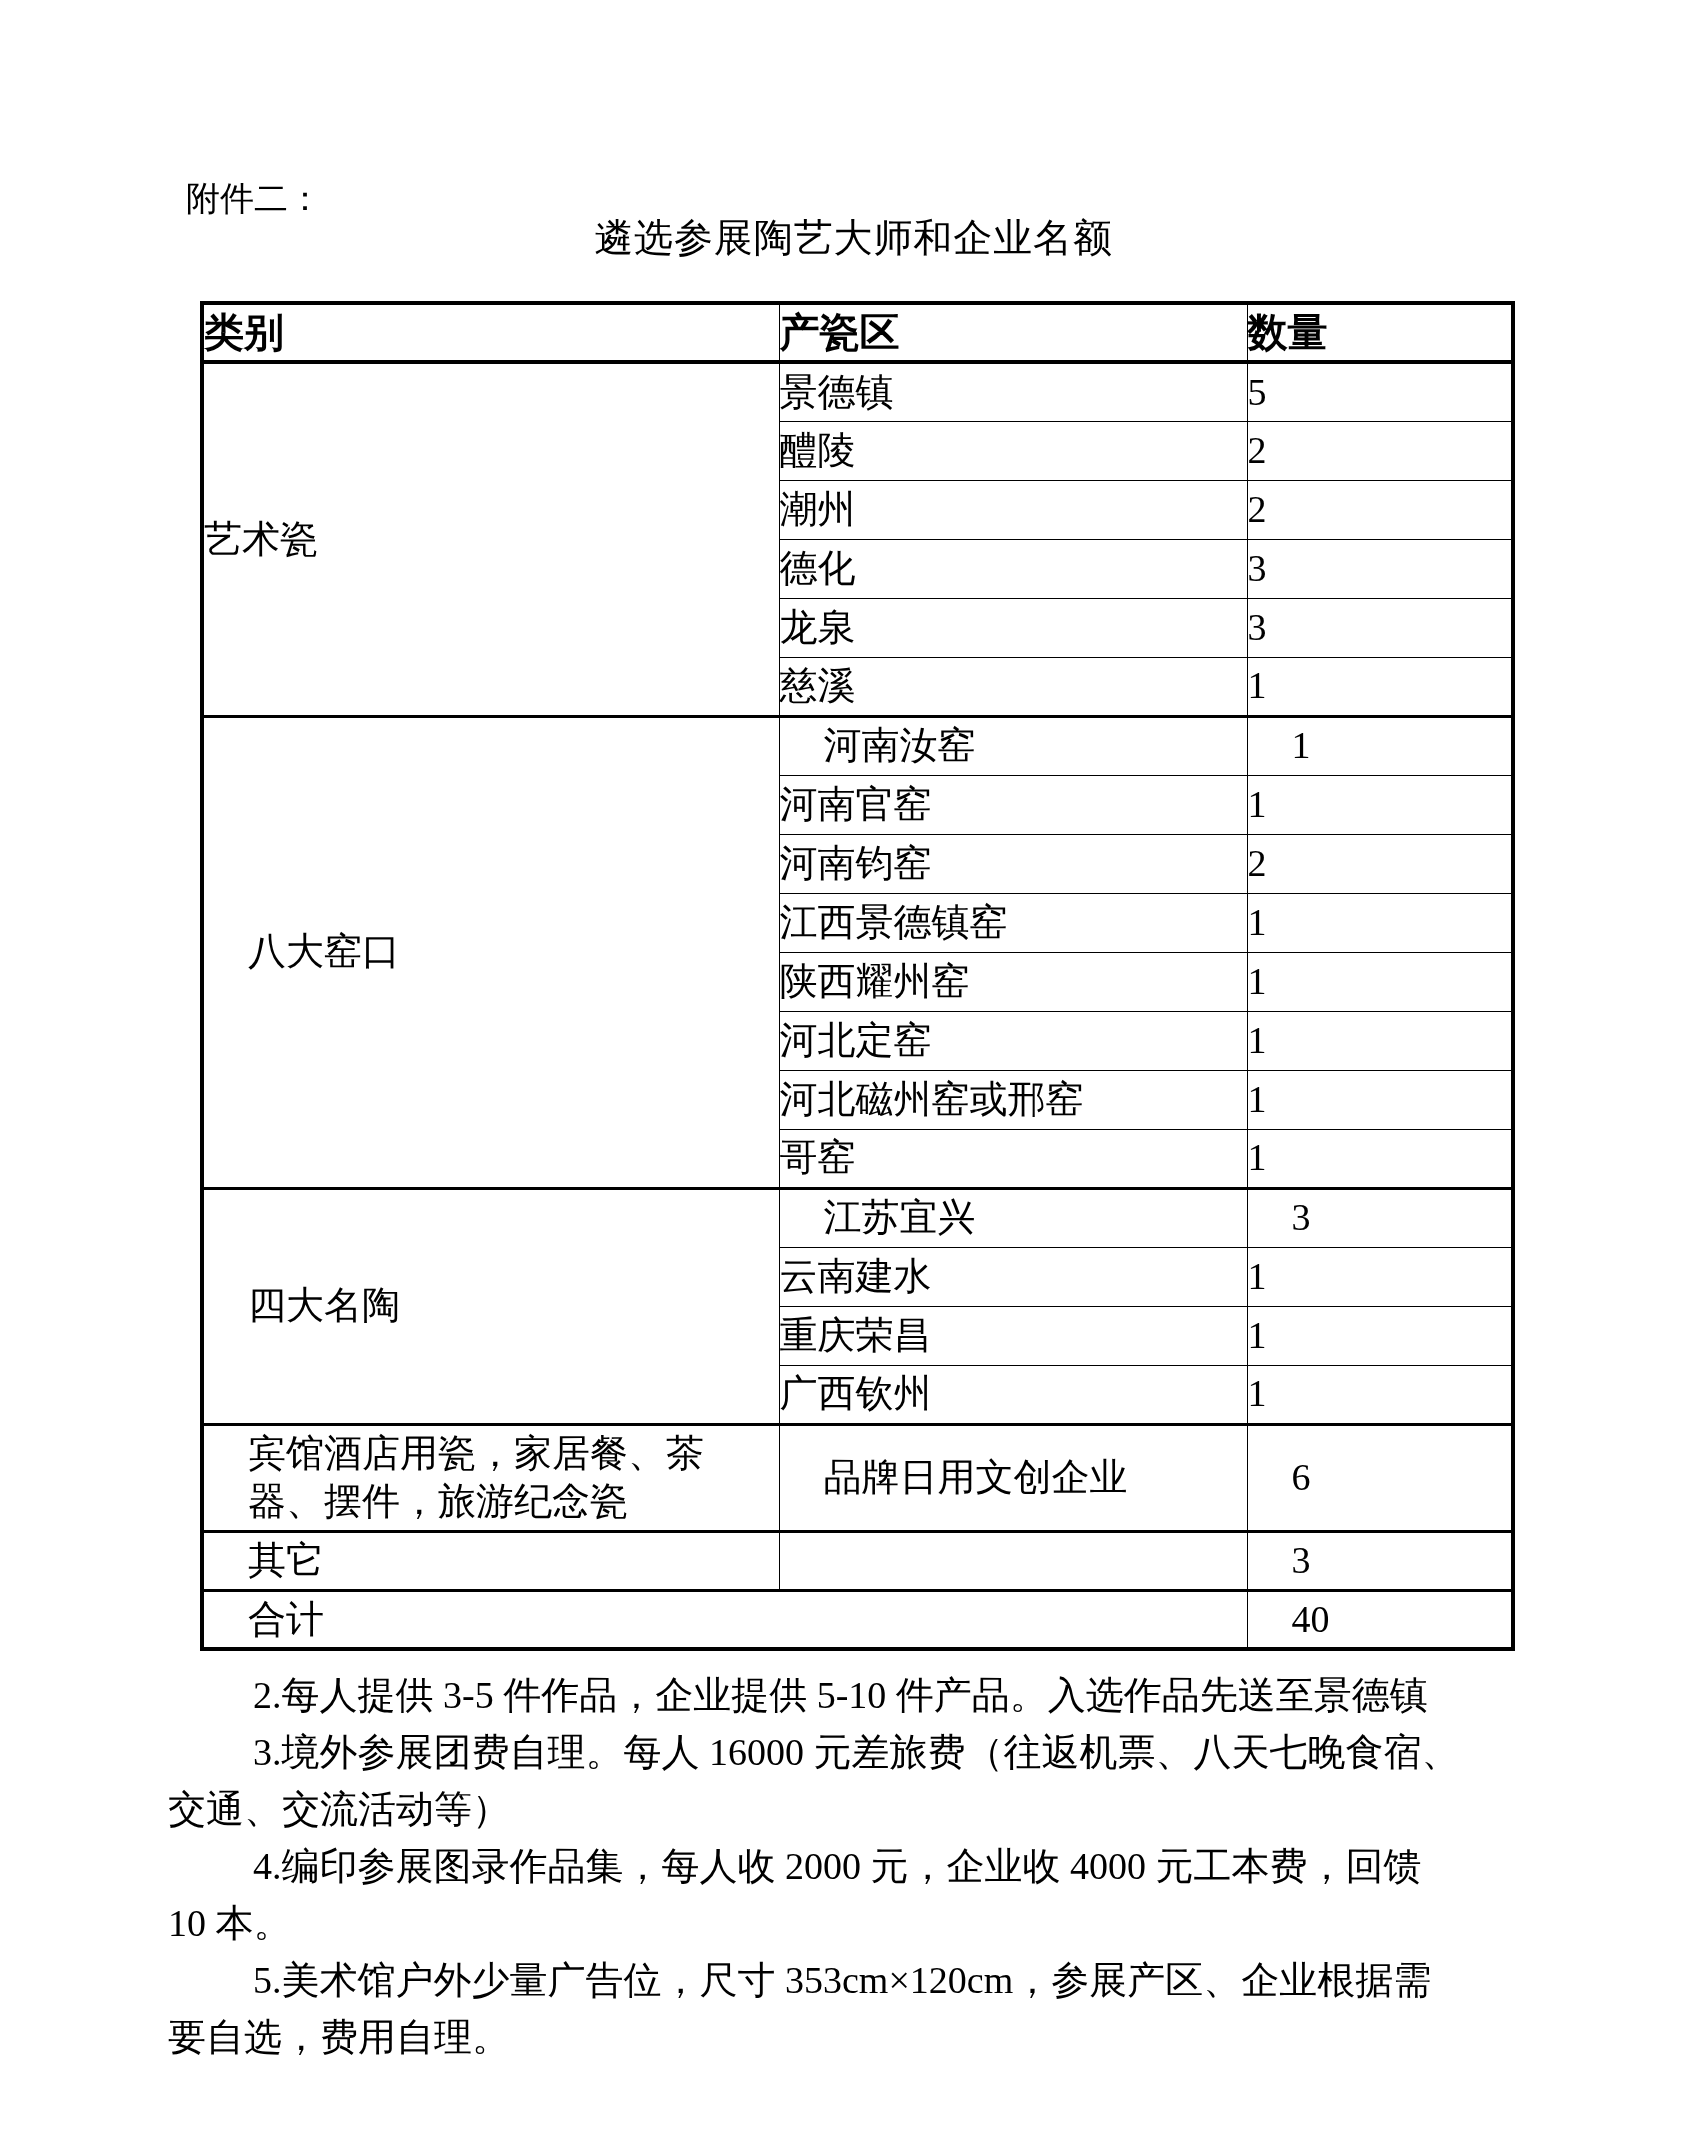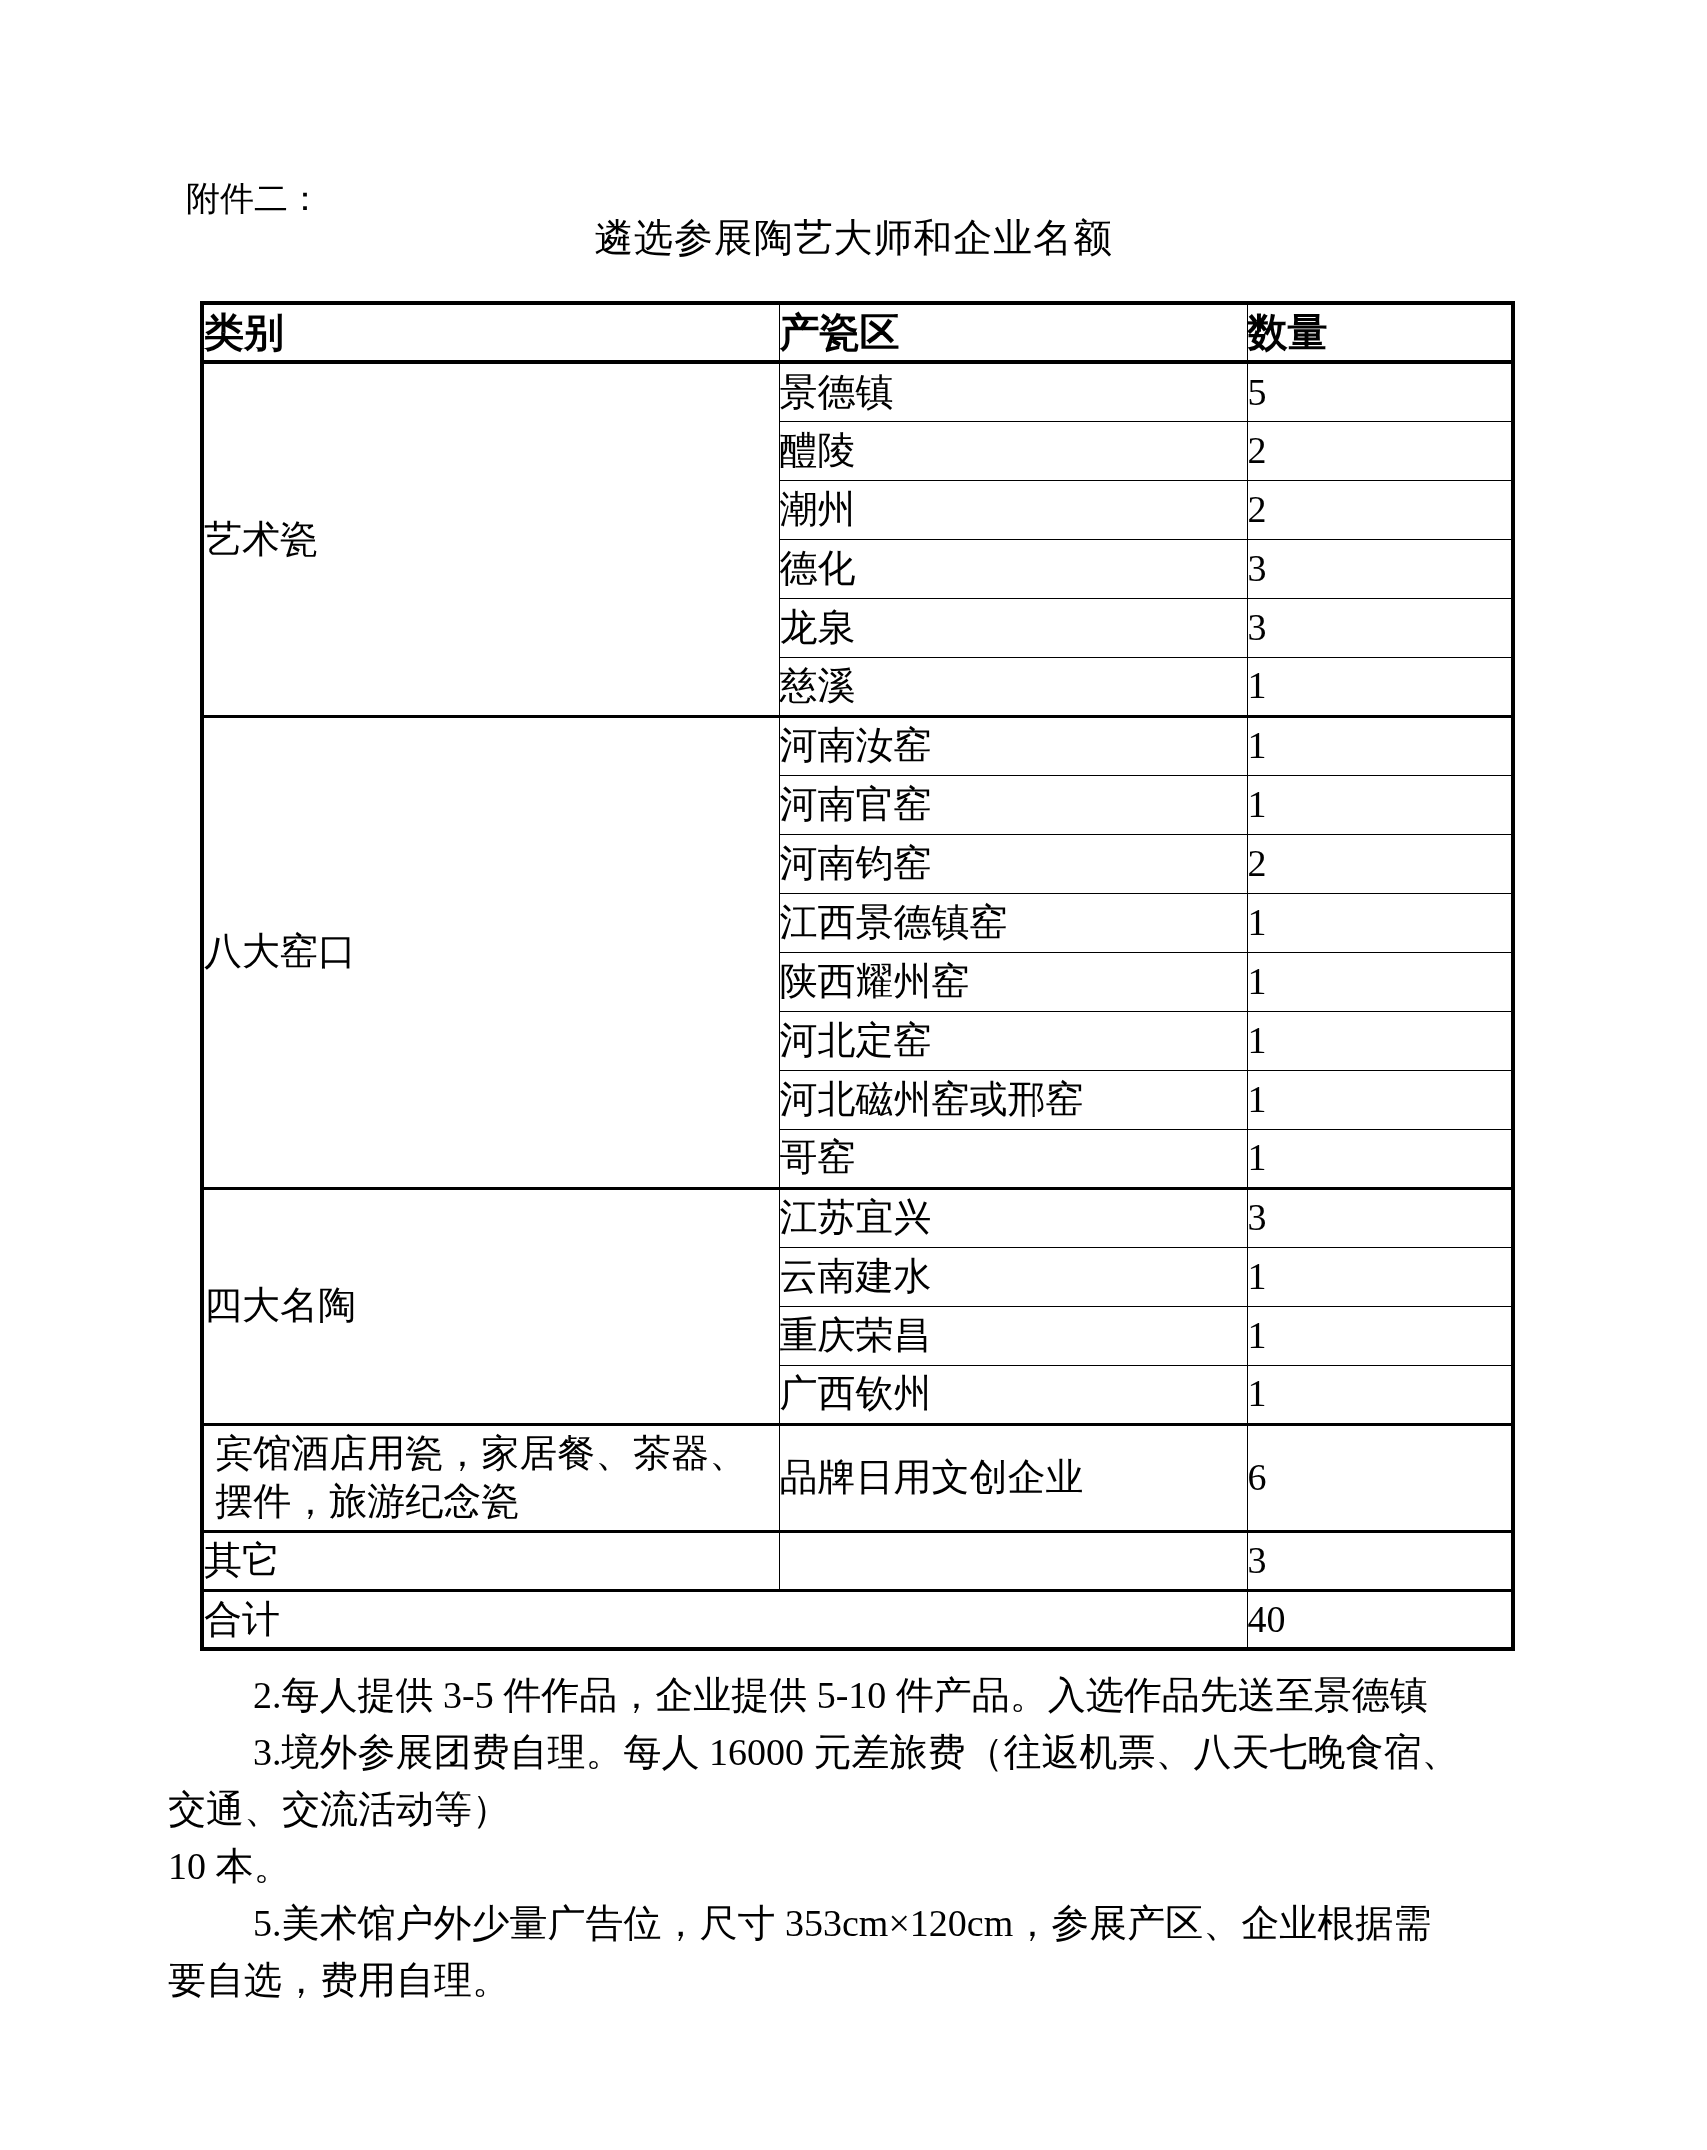--- a/index.html
+++ b/index.html
@@ -62,20 +62,21 @@
     border-bottom: 4.3px solid #000;
   }
   .quota-table tr {
     height: 59px;
   }
   .quota-table tr.tall {
     height: 107px;
   }
   .quota-table tr.sep > td {
     border-top: 3.9px solid #000;
+    padding-left: 44px;
   }
   .quota-table td.wrap-cell {
     padding: 0 11.2px;
   }
   .notes {
     position: absolute;
     left: 168px;
     top: 1667px;
     width: 1373px;
     font-size: 38px;
@@ -207,20 +208,21 @@
         <td colspan="2">合计</td>
         <td>40</td>
       </tr>
     </tbody>
   </table>
 
   <div class="notes">
     <div class="note-line indent">2.每人提供 3-5 件作品，企业提供 5-10 件产品。入选作品先送至景德镇</div>
     <div class="note-line indent">3.境外参展团费自理。每人 16000 元差旅费（往返机票、八天七晚食宿、</div>
     <div class="note-line">交通、交流活动等）</div>
+    <div class="note-line indent">4.编印参展图录作品集，每人收 2000 元，企业收 4000 元工本费，回馈</div>
     <div class="note-line">10 本。</div>
     <div class="note-line indent">5.美术馆户外少量广告位，尺寸 353cm×120cm，参展产区、企业根据需</div>
     <div class="note-line">要自选，费用自理。</div>
 
   </div>
 
 </div>
 
 
 </body></html>

